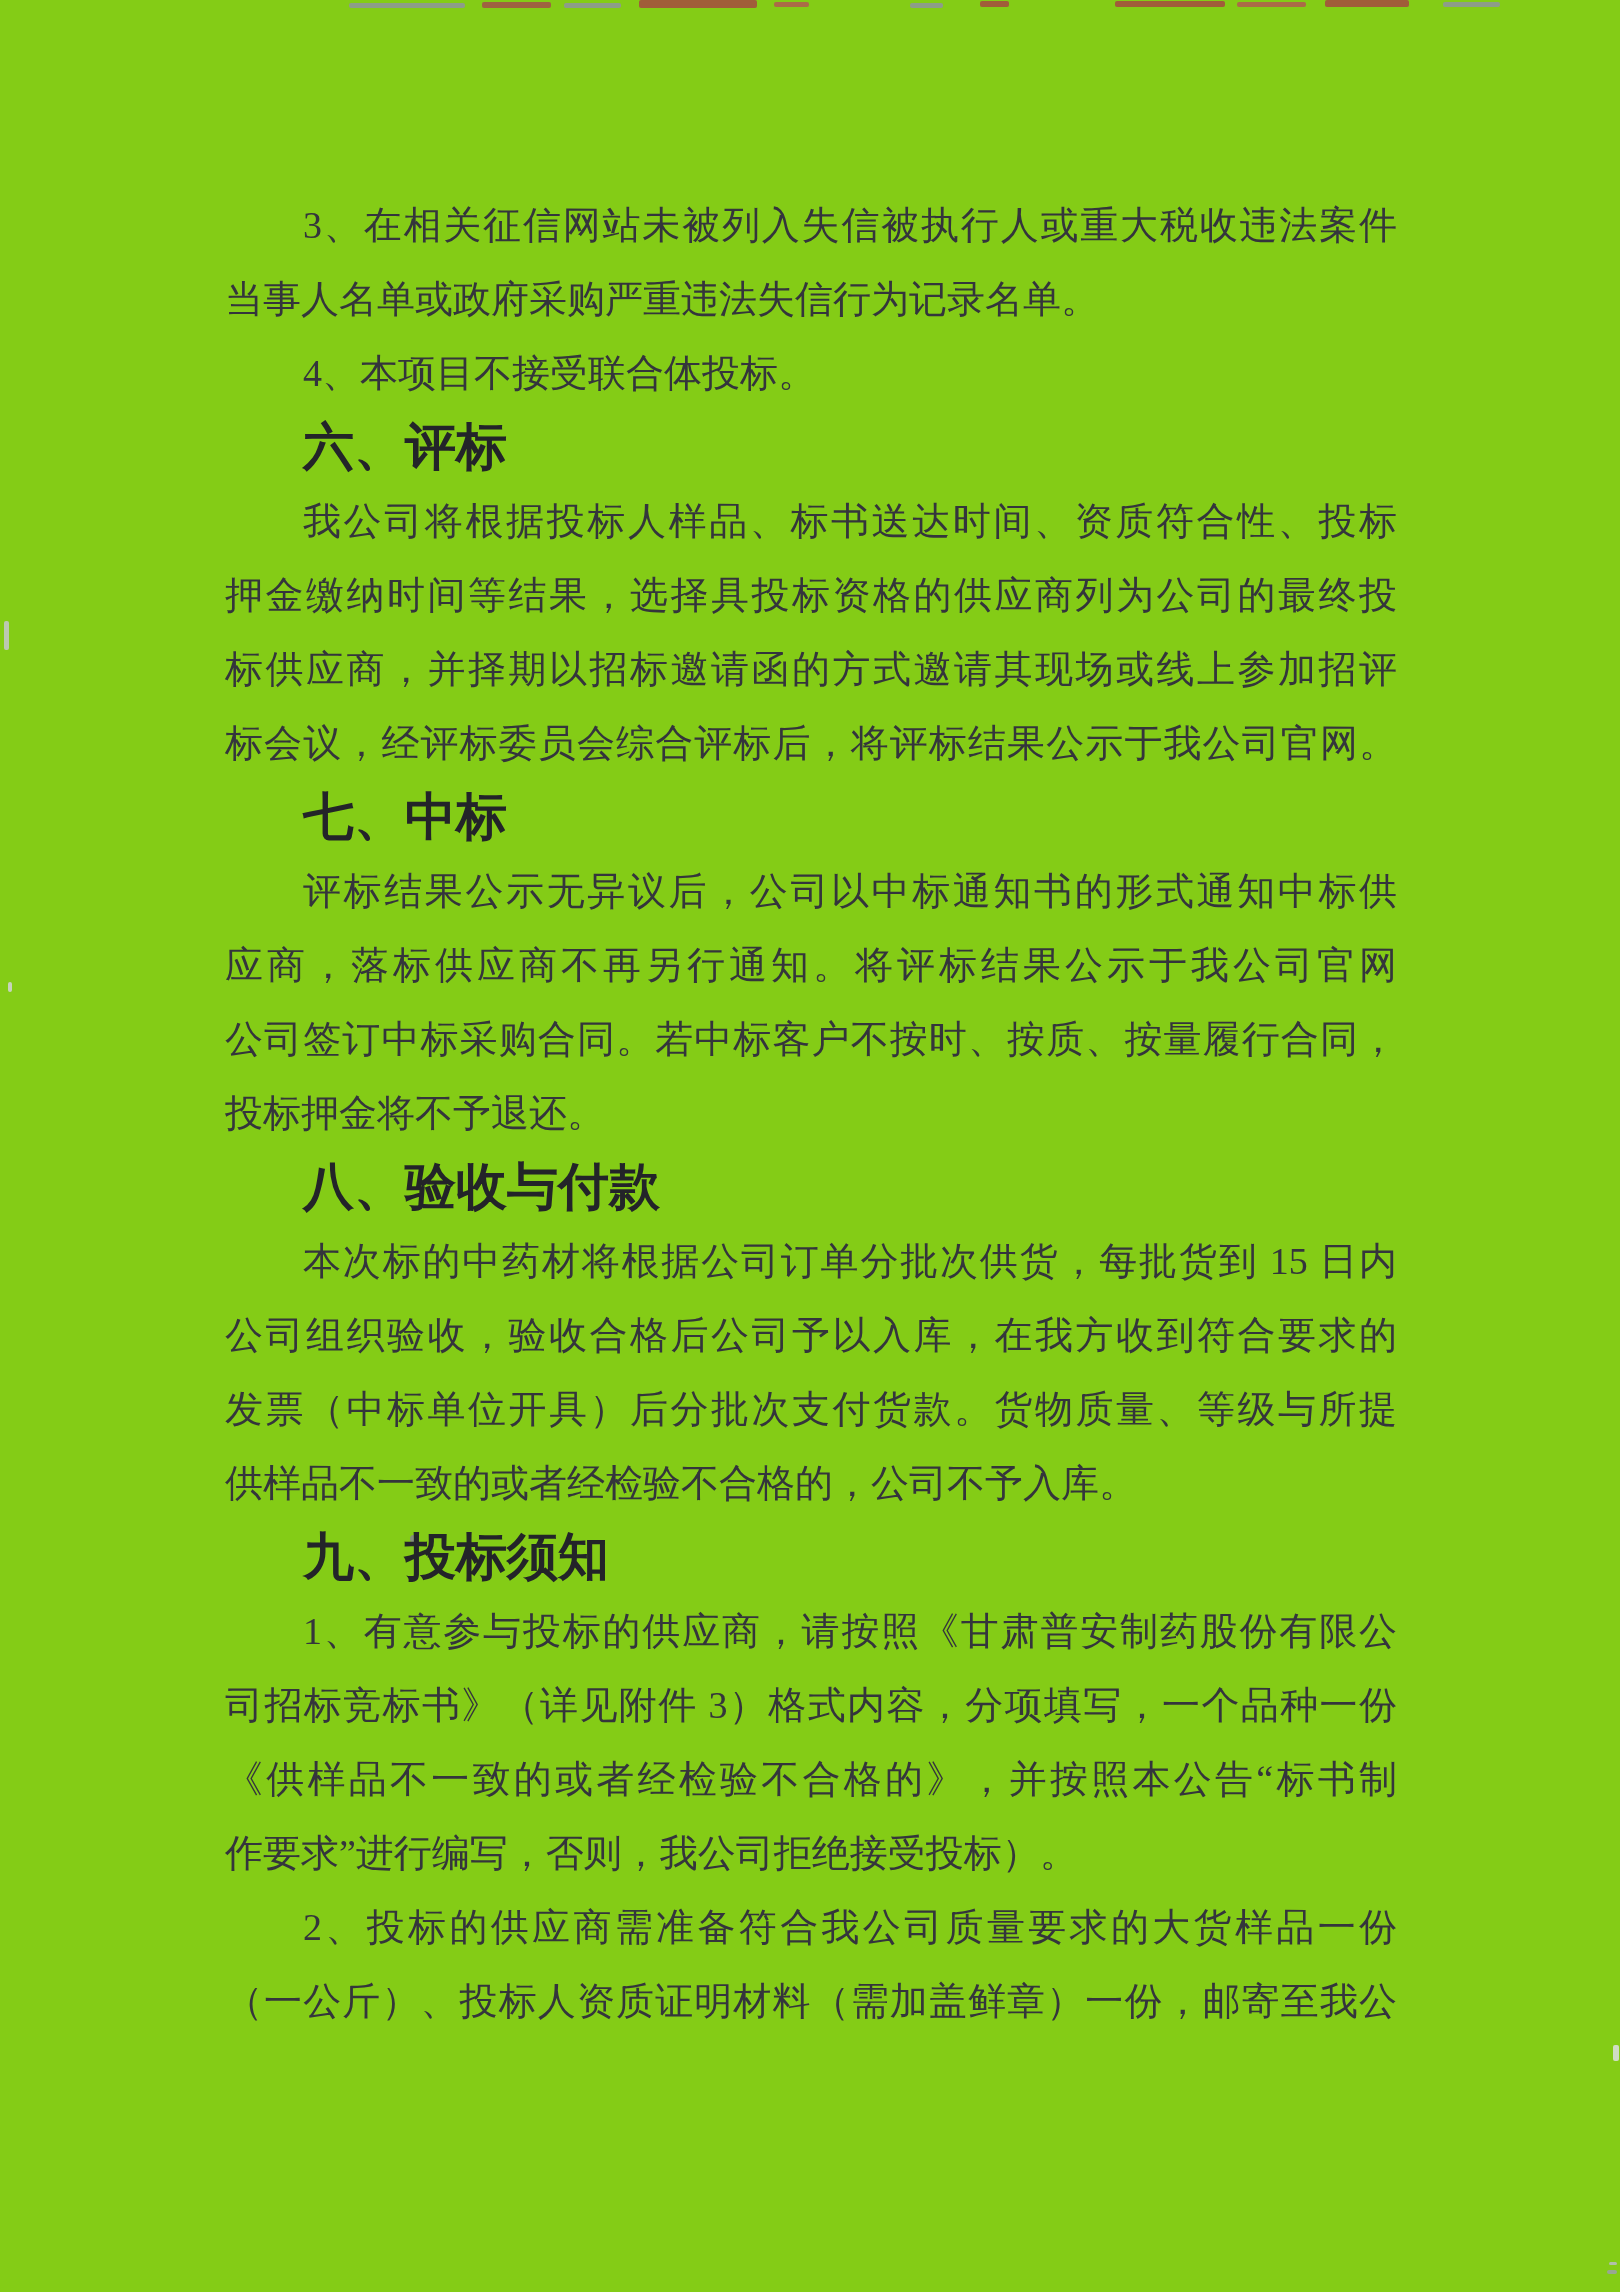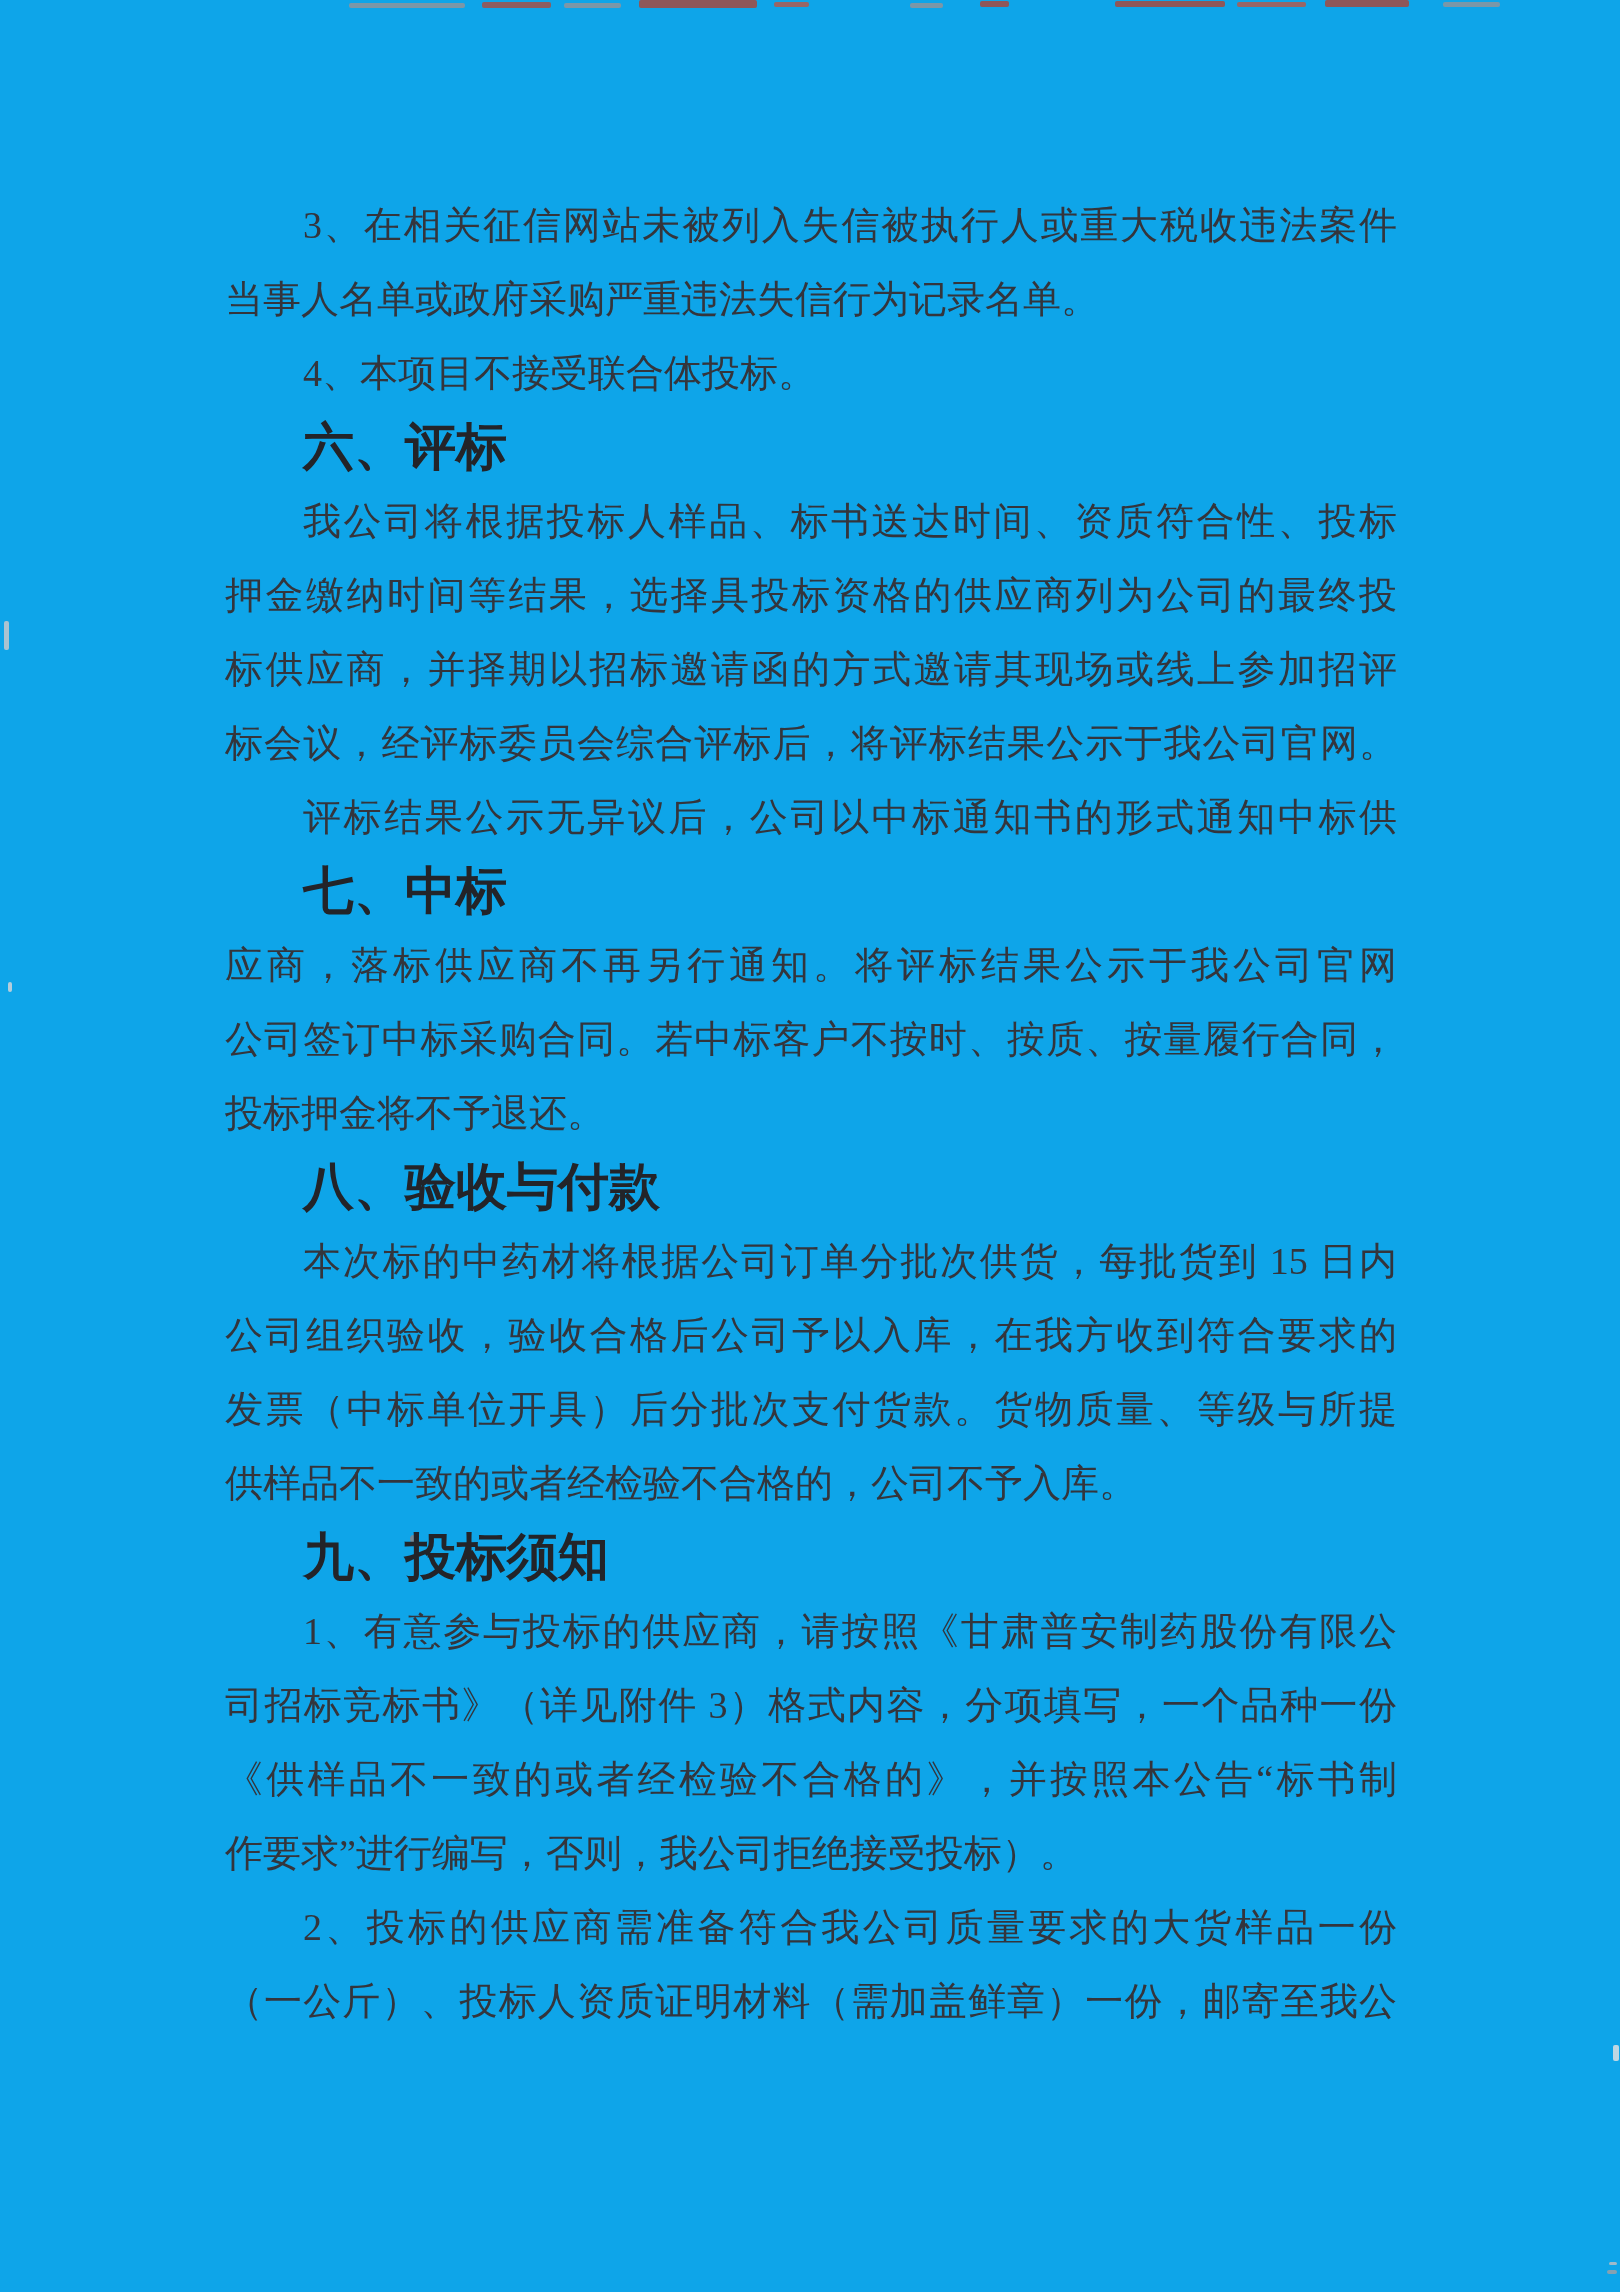--- a/index.html
+++ b/index.html
@@ -6,21 +6,21 @@
   html, body { width: 1620px; height: 2293px; }
   body {
     position: relative;
     background: #fdfdfc;
     overflow: hidden;
     font-family: "Liberation Serif", "DejaVu Serif", serif;
   }
   .page {
     position: absolute;
     inset: 0;
-    background: #0ea5e9;
+    background: #84cc16;
   }
   .textblock {
     position: absolute;
     left: 225px;
     top: 188px;
     width: 1172px;
     color: #34353c;
     font-size: 38px;
     line-height: 74px;
   }
@@ -75,22 +75,22 @@
 
   <div class="textblock">
     <div class="line ind j">3、在相关征信网站未被列入失信被执行人或重大税收违法案件</div>
     <div class="line">当事人名单或政府采购严重违法失信行为记录名单。</div>
     <div class="line ind">4、本项目不接受联合体投标。</div>
     <div class="line head ind">六、评标</div>
     <div class="line ind j">我公司将根据投标人样品、标书送达时间、资质符合性、投标</div>
     <div class="line j">押金缴纳时间等结果，选择具投标资格的供应商列为公司的最终投</div>
     <div class="line j">标供应商，并择期以招标邀请函的方式邀请其现场或线上参加招评</div>
     <div class="line j">标会议，经评标委员会综合评标后，将评标结果公示于我公司官网。</div>
+    <div class="line head ind">七、中标</div>
     <div class="line ind j">评标结果公示无异议后，公司以中标通知书的形式通知中标供</div>
-    <div class="line head ind">七、中标</div>
     <div class="line j">应商，落标供应商不再另行通知。将评标结果公示于我公司官网</div>
     <div class="line j">公司签订中标采购合同。若中标客户不按时、按质、按量履行合同，</div>
     <div class="line">投标押金将不予退还。</div>
     <div class="line head ind">八、验收与付款</div>
     <div class="line ind j">本次标的中药材将根据公司订单分批次供货，每批货到 15 日内</div>
     <div class="line j">公司组织验收，验收合格后公司予以入库，在我方收到符合要求的</div>
     <div class="line j">发票（中标单位开具）后分批次支付货款。货物质量、等级与所提</div>
     <div class="line">供样品不一致的或者经检验不合格的，公司不予入库。</div>
     <div class="line head ind">九、投标须知</div>
     <div class="line ind j">1、有意参与投标的供应商，请按照《甘肃普安制药股份有限公</div>

